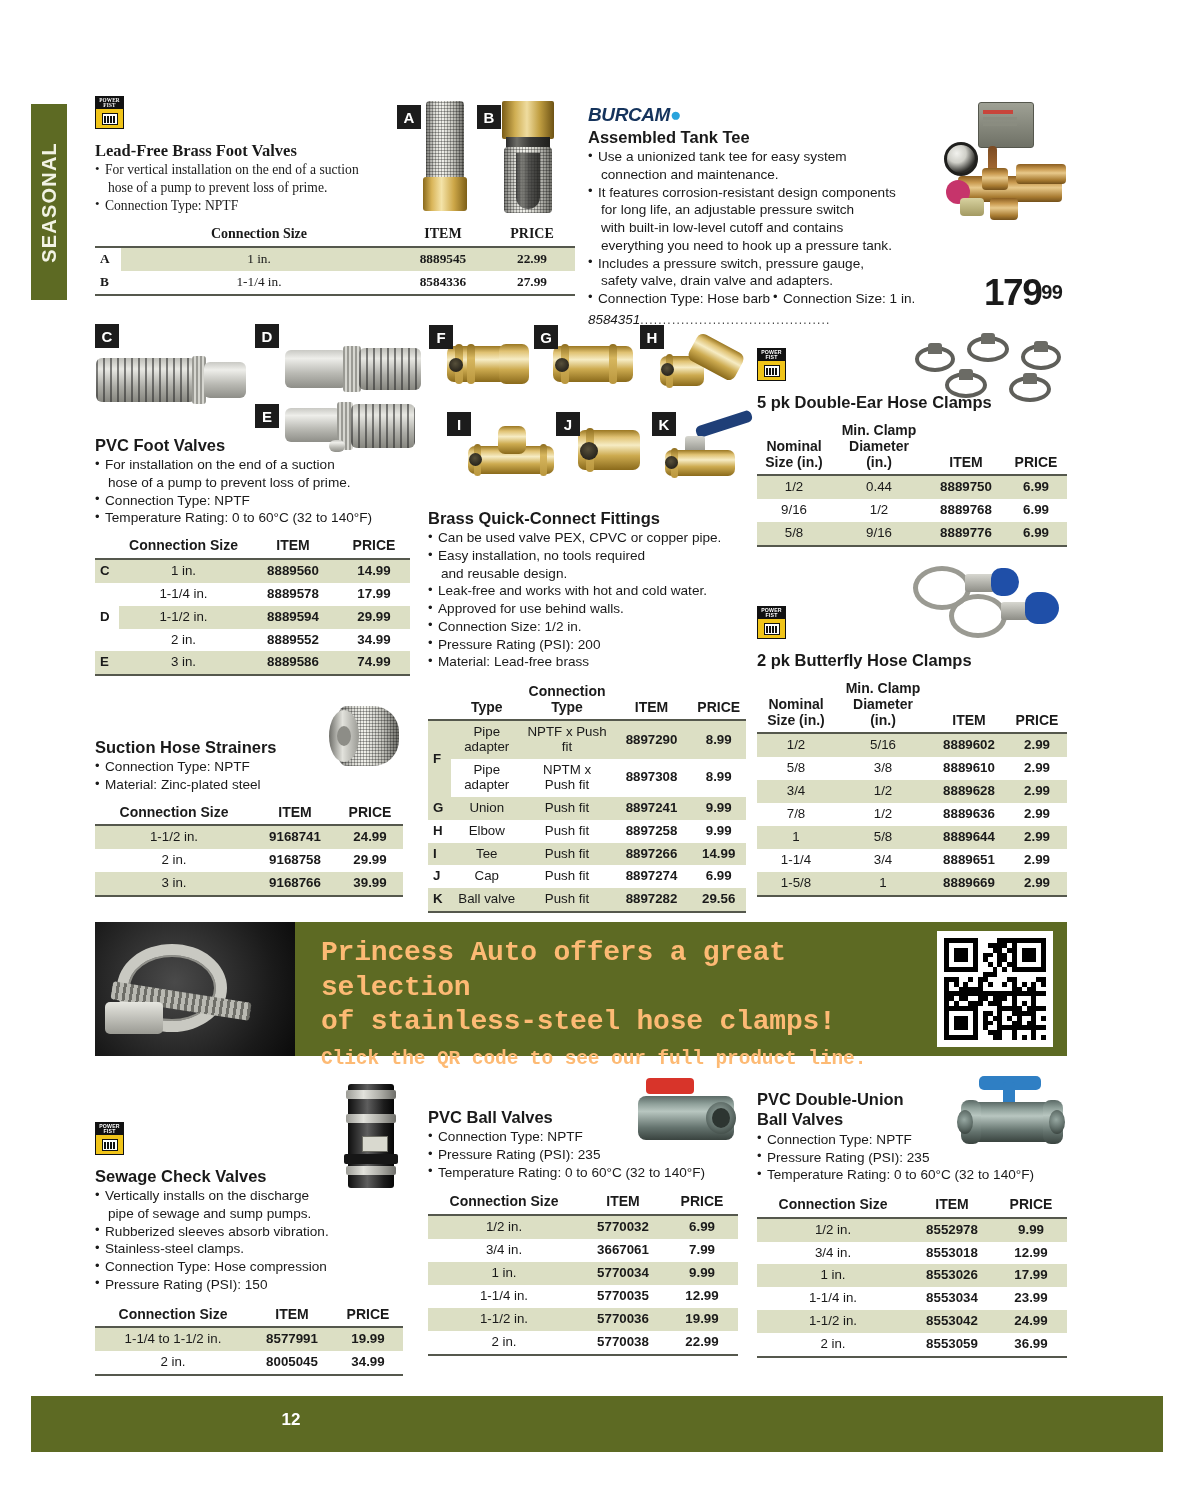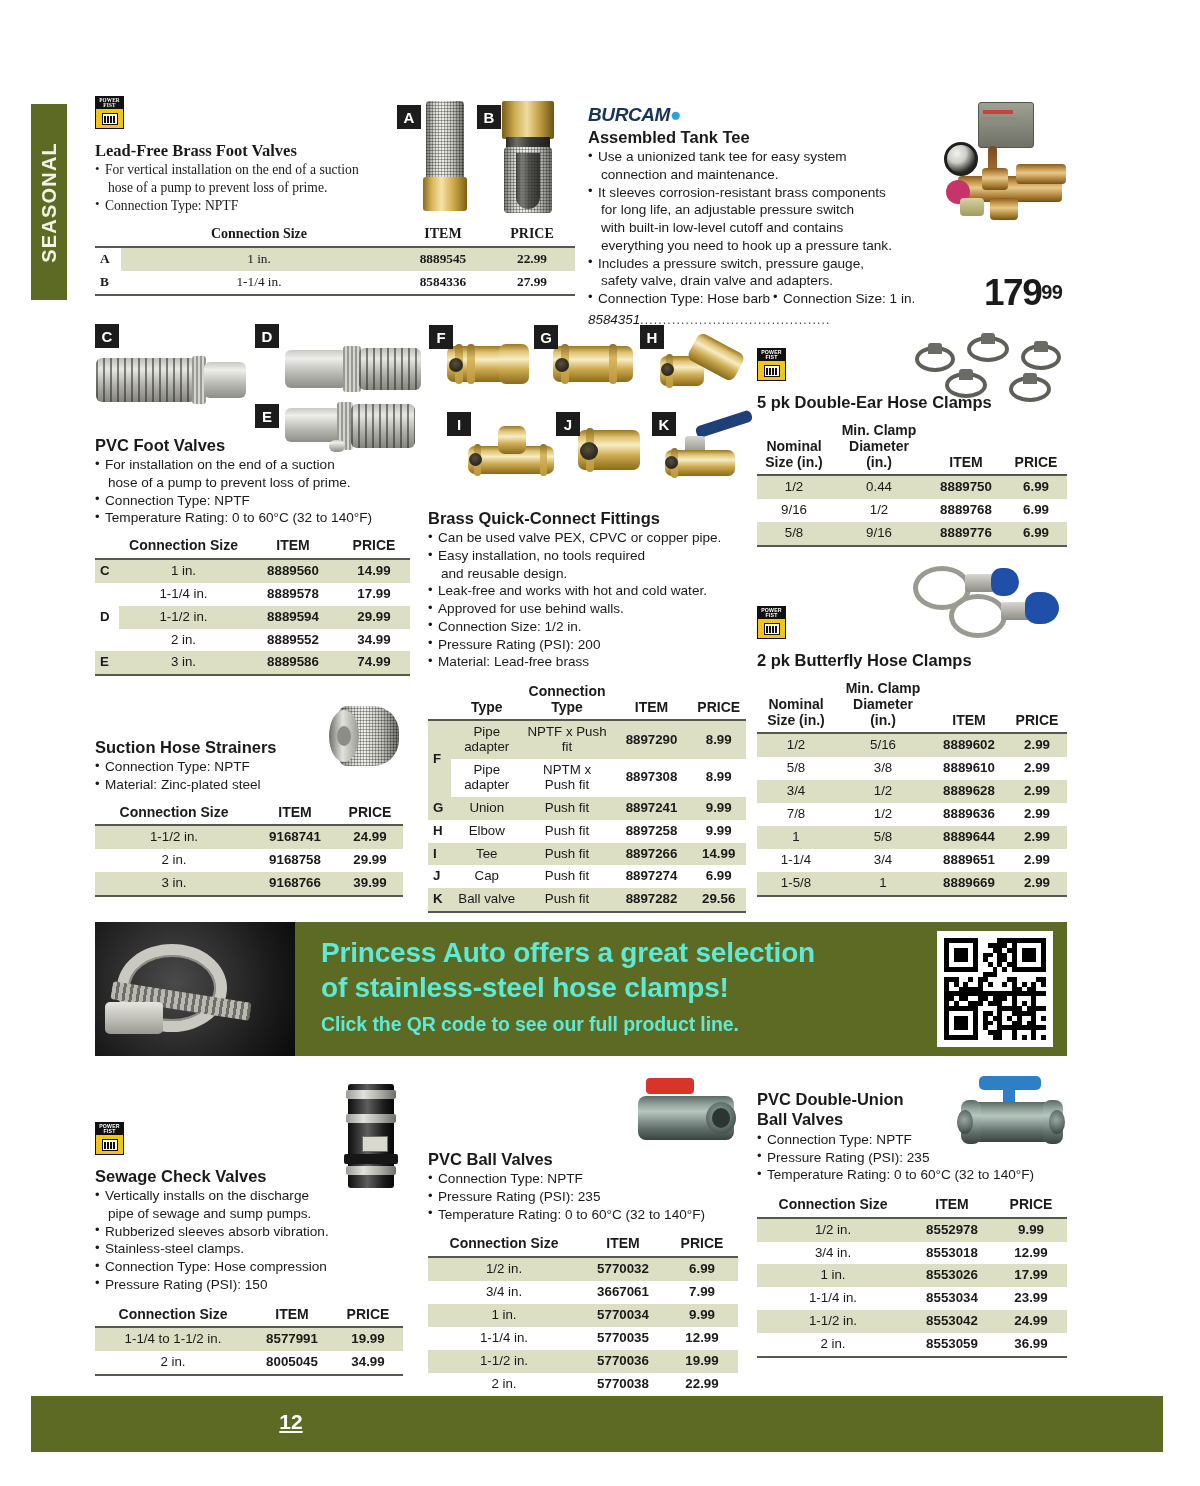--- a/index.html
+++ b/index.html
@@ -32,21 +32,21 @@
     letter-spacing: -0.3px; color: #1a1a1a;
   }
 
   
   .footer-bar {
     position: absolute; left: 31px; top: 1396px;
     width: 1132px; height: 56px; background: #5d6a23;
   }
   .footer-bar .pg {
     position: absolute; left: 0; top: 14px; width: 520px;
-    text-align: center; color: #ffffff; font-weight: bold; font-size: 21px; text-decoration: underline;
+    text-align: center; color: #ffffff; font-weight: bold; font-size: 17px;
   }
 
   
   .block { position: absolute; }
   .prod-name { font-size: 16.5px; font-weight: bold; line-height: 1.18; margin-bottom: 1px; }
   .bullets { list-style: none; }
   .bullets li {
     font-size: 13.6px; line-height: 1.30; padding-left: 10px;
     position: relative; color: #1a1a1a;
   }
@@ -242,21 +242,21 @@
   .promo-clamp-tail {
     position:absolute; left:16px; top:70px; width:140px; height:18px;
     background: repeating-linear-gradient(90deg,#b9b9b2 0 4px,#6d6d67 4px 7px);
     transform: rotate(9deg); border-radius:3px;
   }
   .promo-clamp-head {
     position:absolute; left:10px; top:80px; width:58px; height:32px;
     background: linear-gradient(180deg,#e6e6e0,#9a9a93); border-radius:5px;
   }
   .promo-text {
-    flex: 1; padding: 14px 20px 10px 26px; color: #5eead4;
+    flex: 1; padding: 14px 20px 10px 26px; color: #fdba74; font-family: Liberation Mono, monospace;
   }
   .promo-line1, .promo-line2 {
     font-size: 28px; font-weight: bold; line-height: 1.24; letter-spacing: -0.2px;
   }
   .promo-sub { font-size: 19.5px; font-weight: bold; margin-top: 8px; letter-spacing: -0.1px; }
   .promo-qr {
     width: 116px; height: 116px; background: #ffffff; margin: 9px 14px 0 0;
     padding: 7px; flex: none;
   }
   .qr-grid { width: 100%; height: 100%; display: grid; grid-template-columns: repeat(21, 1fr); grid-template-rows: repeat(21, 1fr); }
@@ -343,21 +343,21 @@
   </div>
 
   <div class="block" style="left:588px; top:104px; width:340px;">
     <div style="font-size:19px; font-weight:bold; font-style:italic; letter-spacing:-0.4px; color:#15335c;">
       <span>BURCAM</span><span style="color:#29a3dc; font-style:normal;">●</span>
     </div>
     <div class="prod-name" style="margin-top:2px;">Assembled Tank Tee</div>
     <ul class="bullets">
       <li>Use a unionized tank tee for easy system</li>
       <li class="cont">connection and maintenance.</li>
-      <li>It sleeves corrosion-resistant brass components</li>
+      <li>It features corrosion-resistant design components</li>
       <li class="cont">for long life, an adjustable pressure switch</li>
       <li class="cont">with built-in low-level cutoff and contains</li>
       <li class="cont">everything you need to hook up a pressure tank.</li>
       <li>Includes a pressure switch, pressure gauge,</li>
       <li class="cont">safety valve, drain valve and adapters.</li>
     </ul>
     <div style="display:flex;">
       <ul class="bullets" style="width:185px;">
         <li>Connection Type: Hose barb</li>
       </ul>
@@ -1271,21 +1271,21 @@
       </table>
     </div>
   </div>
 
   <div class="ballvalve-img" style="left:630px; top:1078px; width:110px; height:74px;">
     <div class="bv-handle" style="left:16px; top:0px; width:48px; height:16px; background:#d8342a; border-radius:4px;"></div>
     <div class="bv-body" style="left:8px; top:18px; width:96px; height:44px;"></div>
     <div class="bv-port" style="left:76px; top:24px; width:30px; height:32px;"></div>
     <div style="position:absolute; left:82px; top:30px; width:18px; height:20px; border-radius:50%; background:#2d3531;"></div>
   </div>
-  <div class="block" style="left:428px; top:1108px; width:310px;margin-top:42px;">
+  <div class="block" style="left:428px; top:1108px; width:310px;">
     <div class="prod-name">PVC Ball Valves</div>
     <ul class="bullets">
       <li>Connection Type: NPTF</li>
       <li>Pressure Rating (PSI): 235</li>
       <li>Temperature Rating: 0 to 60°C (32 to 140°F)</li>
     </ul>
     <div style="margin-top:10px;">
       <table class="ptab">
         <thead>
             <tr>

